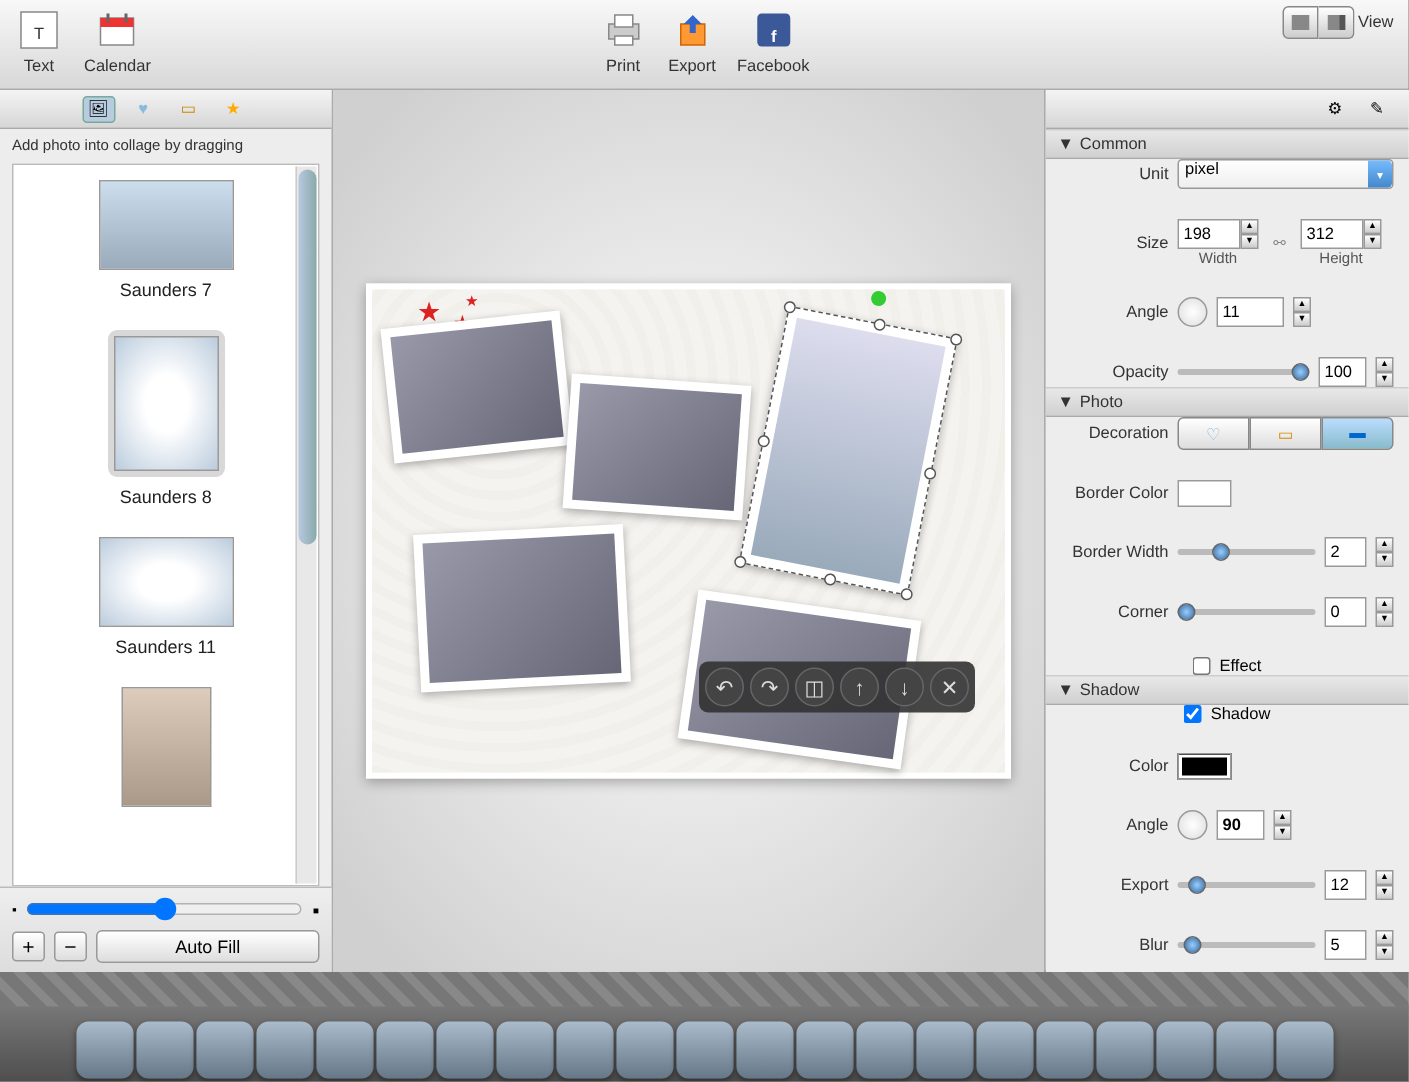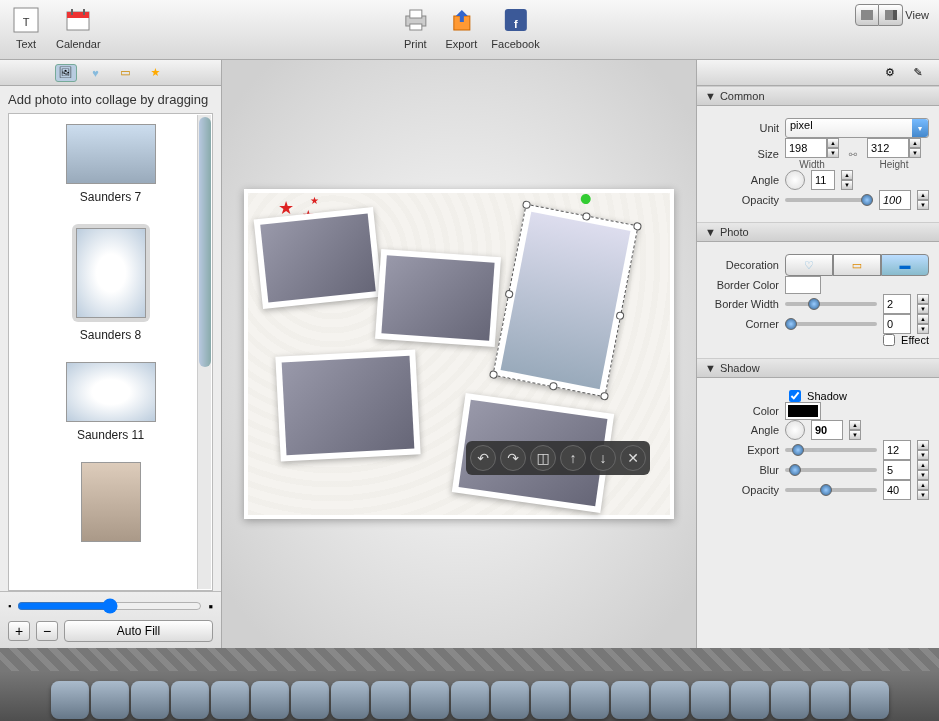--- a/index.html
+++ b/index.html
@@ -14,21 +14,21 @@
 .right-tools { position: absolute; right: 10px; display: flex; flex-direction: row; align-items: center; gap: 2px; }
 .view-seg { display: flex; }
 .view-seg div { width: 24px; height: 22px; background: linear-gradient(#fff,#ccc); border: 1px solid #888; display: flex; align-items: center; justify-content: center; }
 .view-seg div:first-child { border-radius: 4px 0 0 4px; }
 .view-seg div:last-child { border-radius: 0 4px 4px 0; border-left: none; }
 .main { display: flex; height: 588px; }
 .left-panel { width: 222px; background: #ededed; border-right: 1px solid #aaa; display: flex; flex-direction: column; }
 .left-tabs { height: 26px; background: linear-gradient(#f4f4f4,#d6d6d6); display: flex; align-items: center; justify-content: center; gap: 8px; border-bottom: 1px solid #aaa; }
 .left-tab { width: 22px; height: 18px; display: flex; align-items: center; justify-content: center; cursor: pointer; border-radius: 3px; }
 .left-tab.active { background: #b8cce0; border: 1px solid #7a9; }
-.left-hint { padding: 6px 8px; font-size: 13px; color: #333; }
+.left-hint { padding: 6px 8px; font-size: 10px; color: #333; }
 .photo-list { flex: 1; overflow-y: auto; background: #fff; margin: 0 8px; border: 1px solid #bbb; position: relative; }
 .photo-thumb { display: flex; flex-direction: column; align-items: center; padding: 10px 0; gap: 6px; }
 .photo-thumb img, .thumb-rect { width: 90px; height: 60px; background: #ccd; border: 1px solid #999; }
 .thumb-vert { width: 70px; height: 90px; }
 .thumb-vert-lg { width: 60px; height: 80px; }
 .photo-thumb.selected .thumb-wrap { background: #d8d8d8; padding: 4px; border-radius: 6px; }
 .photo-caption { font-size: 12px; color: #222; }
 .left-footer { padding: 6px 8px; display: flex; flex-direction: column; gap: 6px; border-top: 1px solid #bbb; background: linear-gradient(#eee,#ddd); }
 .zoom-row { display: flex; align-items: center; gap: 6px; }
 .zoom-slider { flex: 1; }
@@ -42,21 +42,21 @@
 .photo-inner { width: 100%; height: 100%; background: linear-gradient(135deg,#99a,#667); }
 .selected-tile { border: 1px dashed #555; }
 .handle { position: absolute; width: 8px; height: 8px; background: #fff; border: 1px solid #555; border-radius: 50%; }
 .rot-handle { width: 10px; height: 10px; background: #3c3; border-radius: 50%; position: absolute; }
 .float-toolbar { position: absolute; bottom: 40px; right: 20px; background: rgba(50,50,50,0.9); border-radius: 6px; padding: 4px; display: flex; gap: 4px; }
 .float-btn { width: 26px; height: 26px; background: #444; border: 1px solid #666; border-radius: 50%; display: flex; align-items: center; justify-content: center; color: #ddd; cursor: pointer; font-size: 14px; }
 .right-panel { width: 243px; background: #ededed; border-left: 1px solid #aaa; overflow-y: auto; }
 .right-tabs { height: 26px; background: linear-gradient(#f4f4f4,#d6d6d6); display: flex; align-items: center; justify-content: flex-end; gap: 6px; padding-right: 10px; border-bottom: 1px solid #aaa; }
 .right-tab { width: 22px; height: 18px; display: flex; align-items: center; justify-content: center; cursor: pointer; }
 .section-header { background: linear-gradient(#e8e8e8,#d0d0d0); padding: 3px 8px; font-size: 11px; color: #333; border-top: 1px solid #ccc; border-bottom: 1px solid #aaa; display: flex; align-items: center; gap: 4px; }
-.section-body { padding: 12px 10px; display: flex; flex-direction: column; gap: 0; }
+.section-body { padding: 0 10px; display: flex; flex-direction: column; gap: 20px; }
 .prop-row { display: flex; align-items: center; gap: 6px; }
 .prop-label { width: 72px; text-align: right; font-size: 11px; color: #333; }
 .prop-select { flex: 1; height: 20px; background: linear-gradient(#fff,#eee); border: 1px solid #999; border-radius: 3px; padding: 0 4px; position: relative; }
 .select-arrow { position: absolute; right: 0; top: 0; width: 16px; height: 100%; background: linear-gradient(#7bf,#48c); border-radius: 0 3px 3px 0; display: flex; align-items: center; justify-content: center; color: #fff; font-size: 8px; }
 .num-input { width: 42px; height: 20px; border: 1px solid #999; background: #fff; text-align: left; padding: 0 3px; }
 .stepper { width: 12px; height: 20px; display: flex; flex-direction: column; }
 .stepper div { flex: 1; background: linear-gradient(#fff,#ccc); border: 1px solid #999; font-size: 6px; display: flex; align-items: center; justify-content: center; }
 .sub-label { font-size: 10px; color: #555; text-align: center; }
 .angle-dial { width: 20px; height: 20px; border: 1px solid #999; border-radius: 50%; background: radial-gradient(#fff,#ddd); position: relative; }
 .slider { flex: 1; height: 4px; background: #bbb; border-radius: 2px; position: relative; }
@@ -291,32 +291,32 @@
                   <div>▲</div>
                   <div>▼</div>
                 </div>
               </div>
             <span class="sub-label">Height</span>
           </div>
         </div>
         <div class="prop-row">
           <span class="prop-label">Angle</span>
           <div class="angle-dial"></div>
-          <input class="num-input" style="width: 24px;" value="11">
+          <input class="num-input" style="width: 45px;" value="11">
             <div class="stepper">
               <div>▲</div>
               <div>▼</div>
             </div>
         </div>
         <div class="prop-row">
           <span class="prop-label">Opacity</span>
           <div class="slider">
               <div class="slider-thumb" style="left:calc(100% - 12px)"></div>
             </div>
-          <input class="num-input" style="width: 32px; font-style: italic;" value="100">
+          <input class="num-input" style="width: 32px;" value="100">
             <div class="stepper">
               <div>▲</div>
               <div>▼</div>
             </div>
         </div>
       </div>
 
       <div class="section-header">
           <span>▼</span>
           <span>Photo</span>
@@ -355,21 +355,21 @@
           <span class="prop-label">Corner</span>
           <div class="slider">
               <div class="slider-thumb" style="left:0"></div>
             </div>
           <input class="num-input" style="width: 28px;" value="0">
             <div class="stepper">
               <div>▲</div>
               <div>▼</div>
             </div>
         </div>
-        <div class="prop-row" style="justify-content:flex-end">
+        <div class="prop-row" style="justify-content:center">
           <input type="checkbox" class="chk" style="">
           <span>Effect</span>
         </div>
       </div>
 
       <div class="section-header">
           <span>▼</span>
           <span>Shadow</span>
         </div>
       <div class="section-body">

